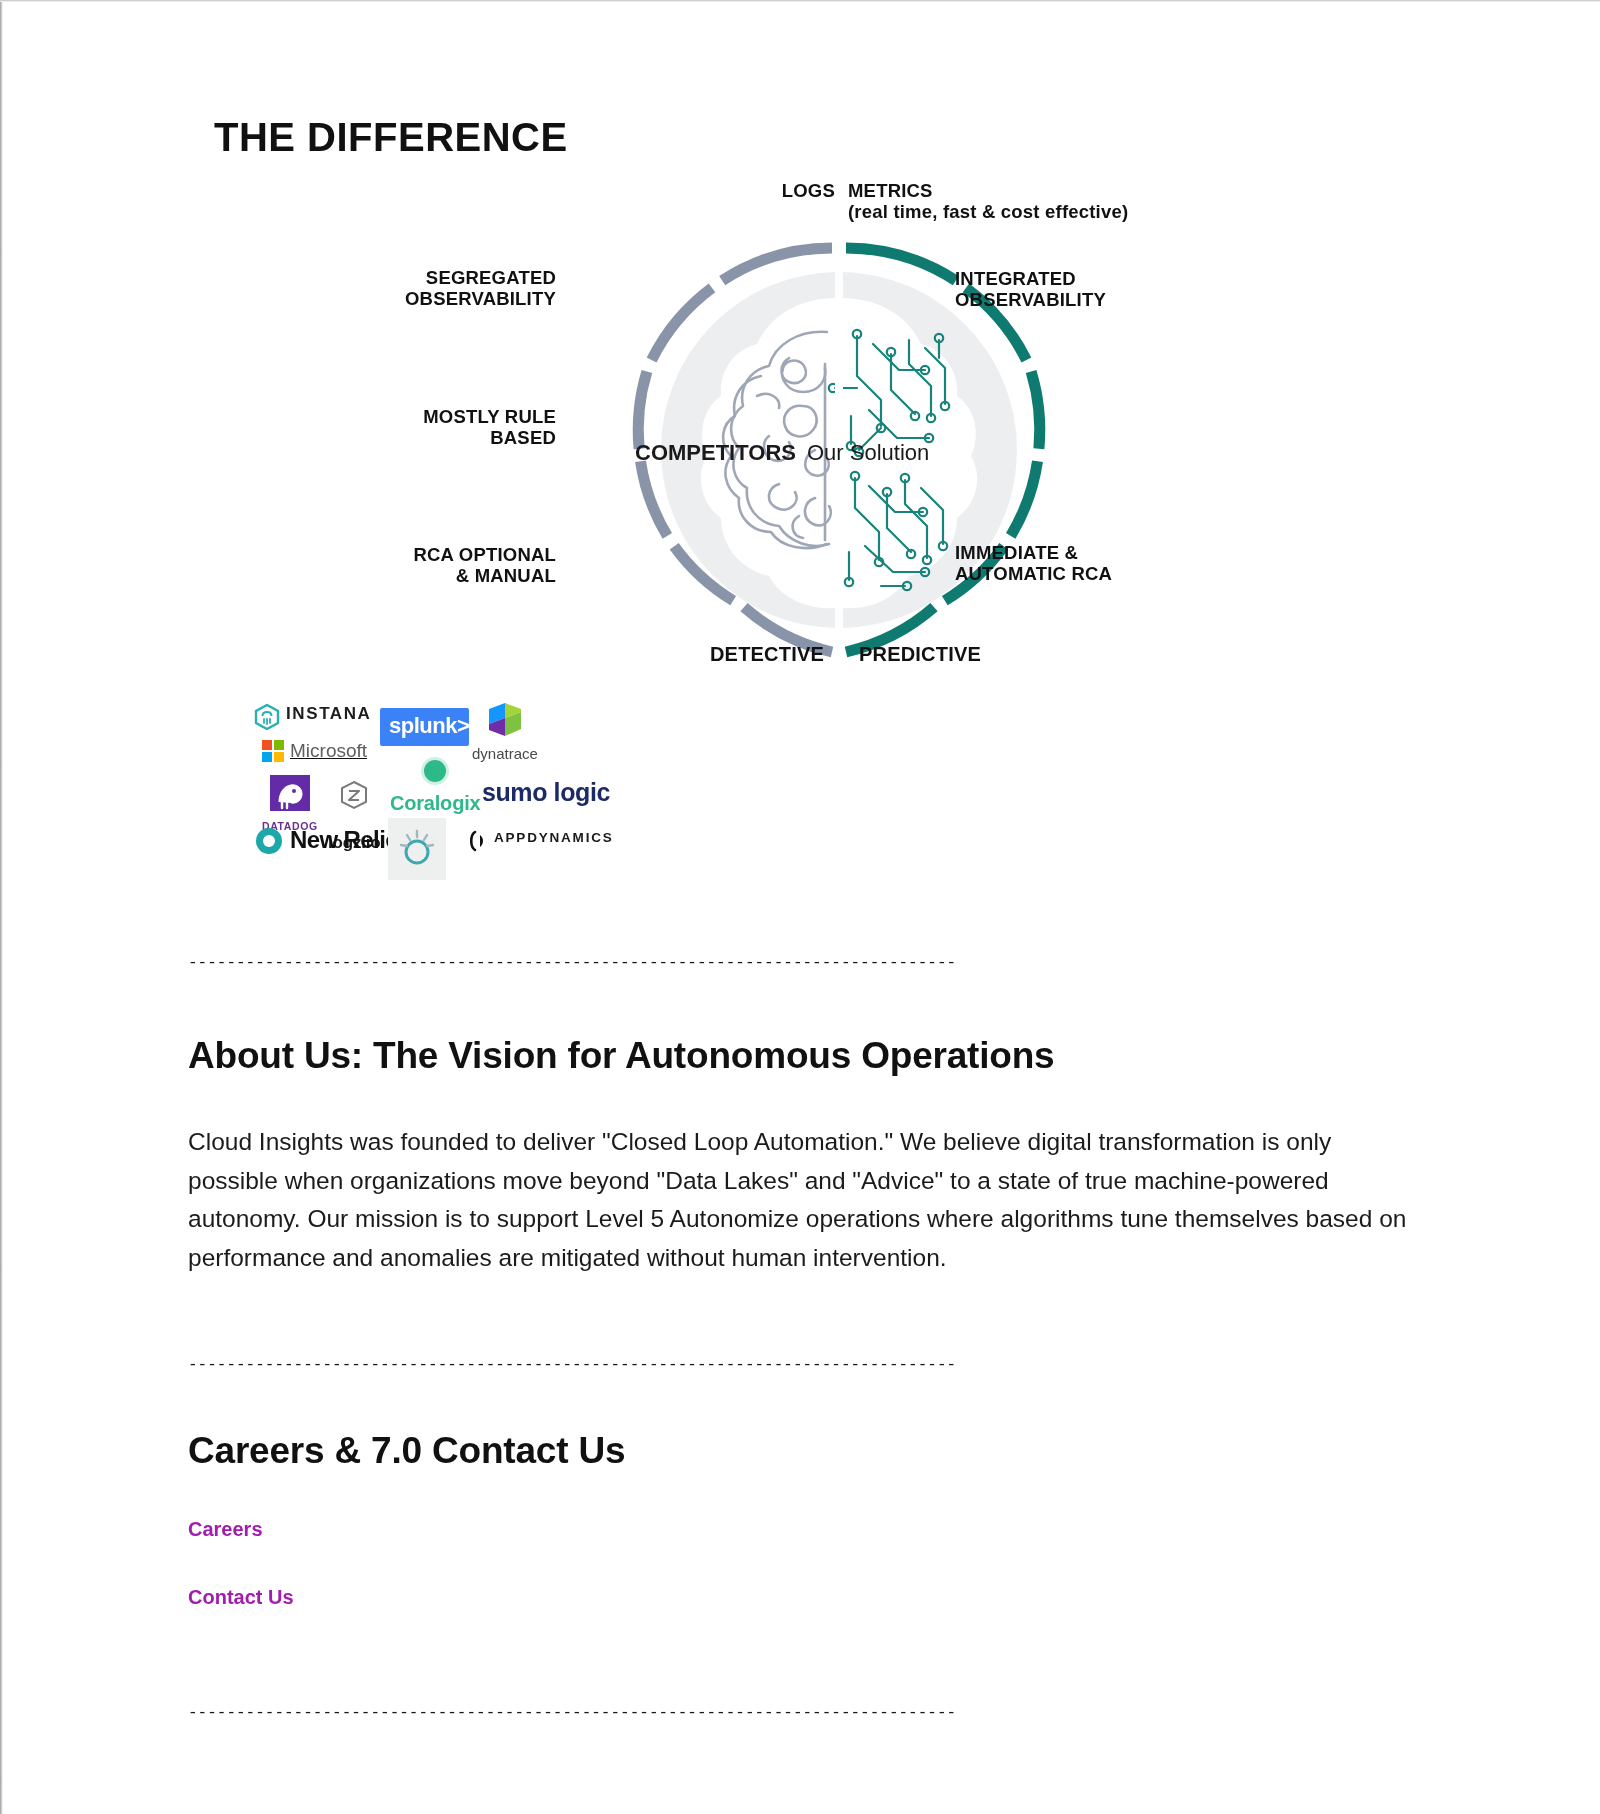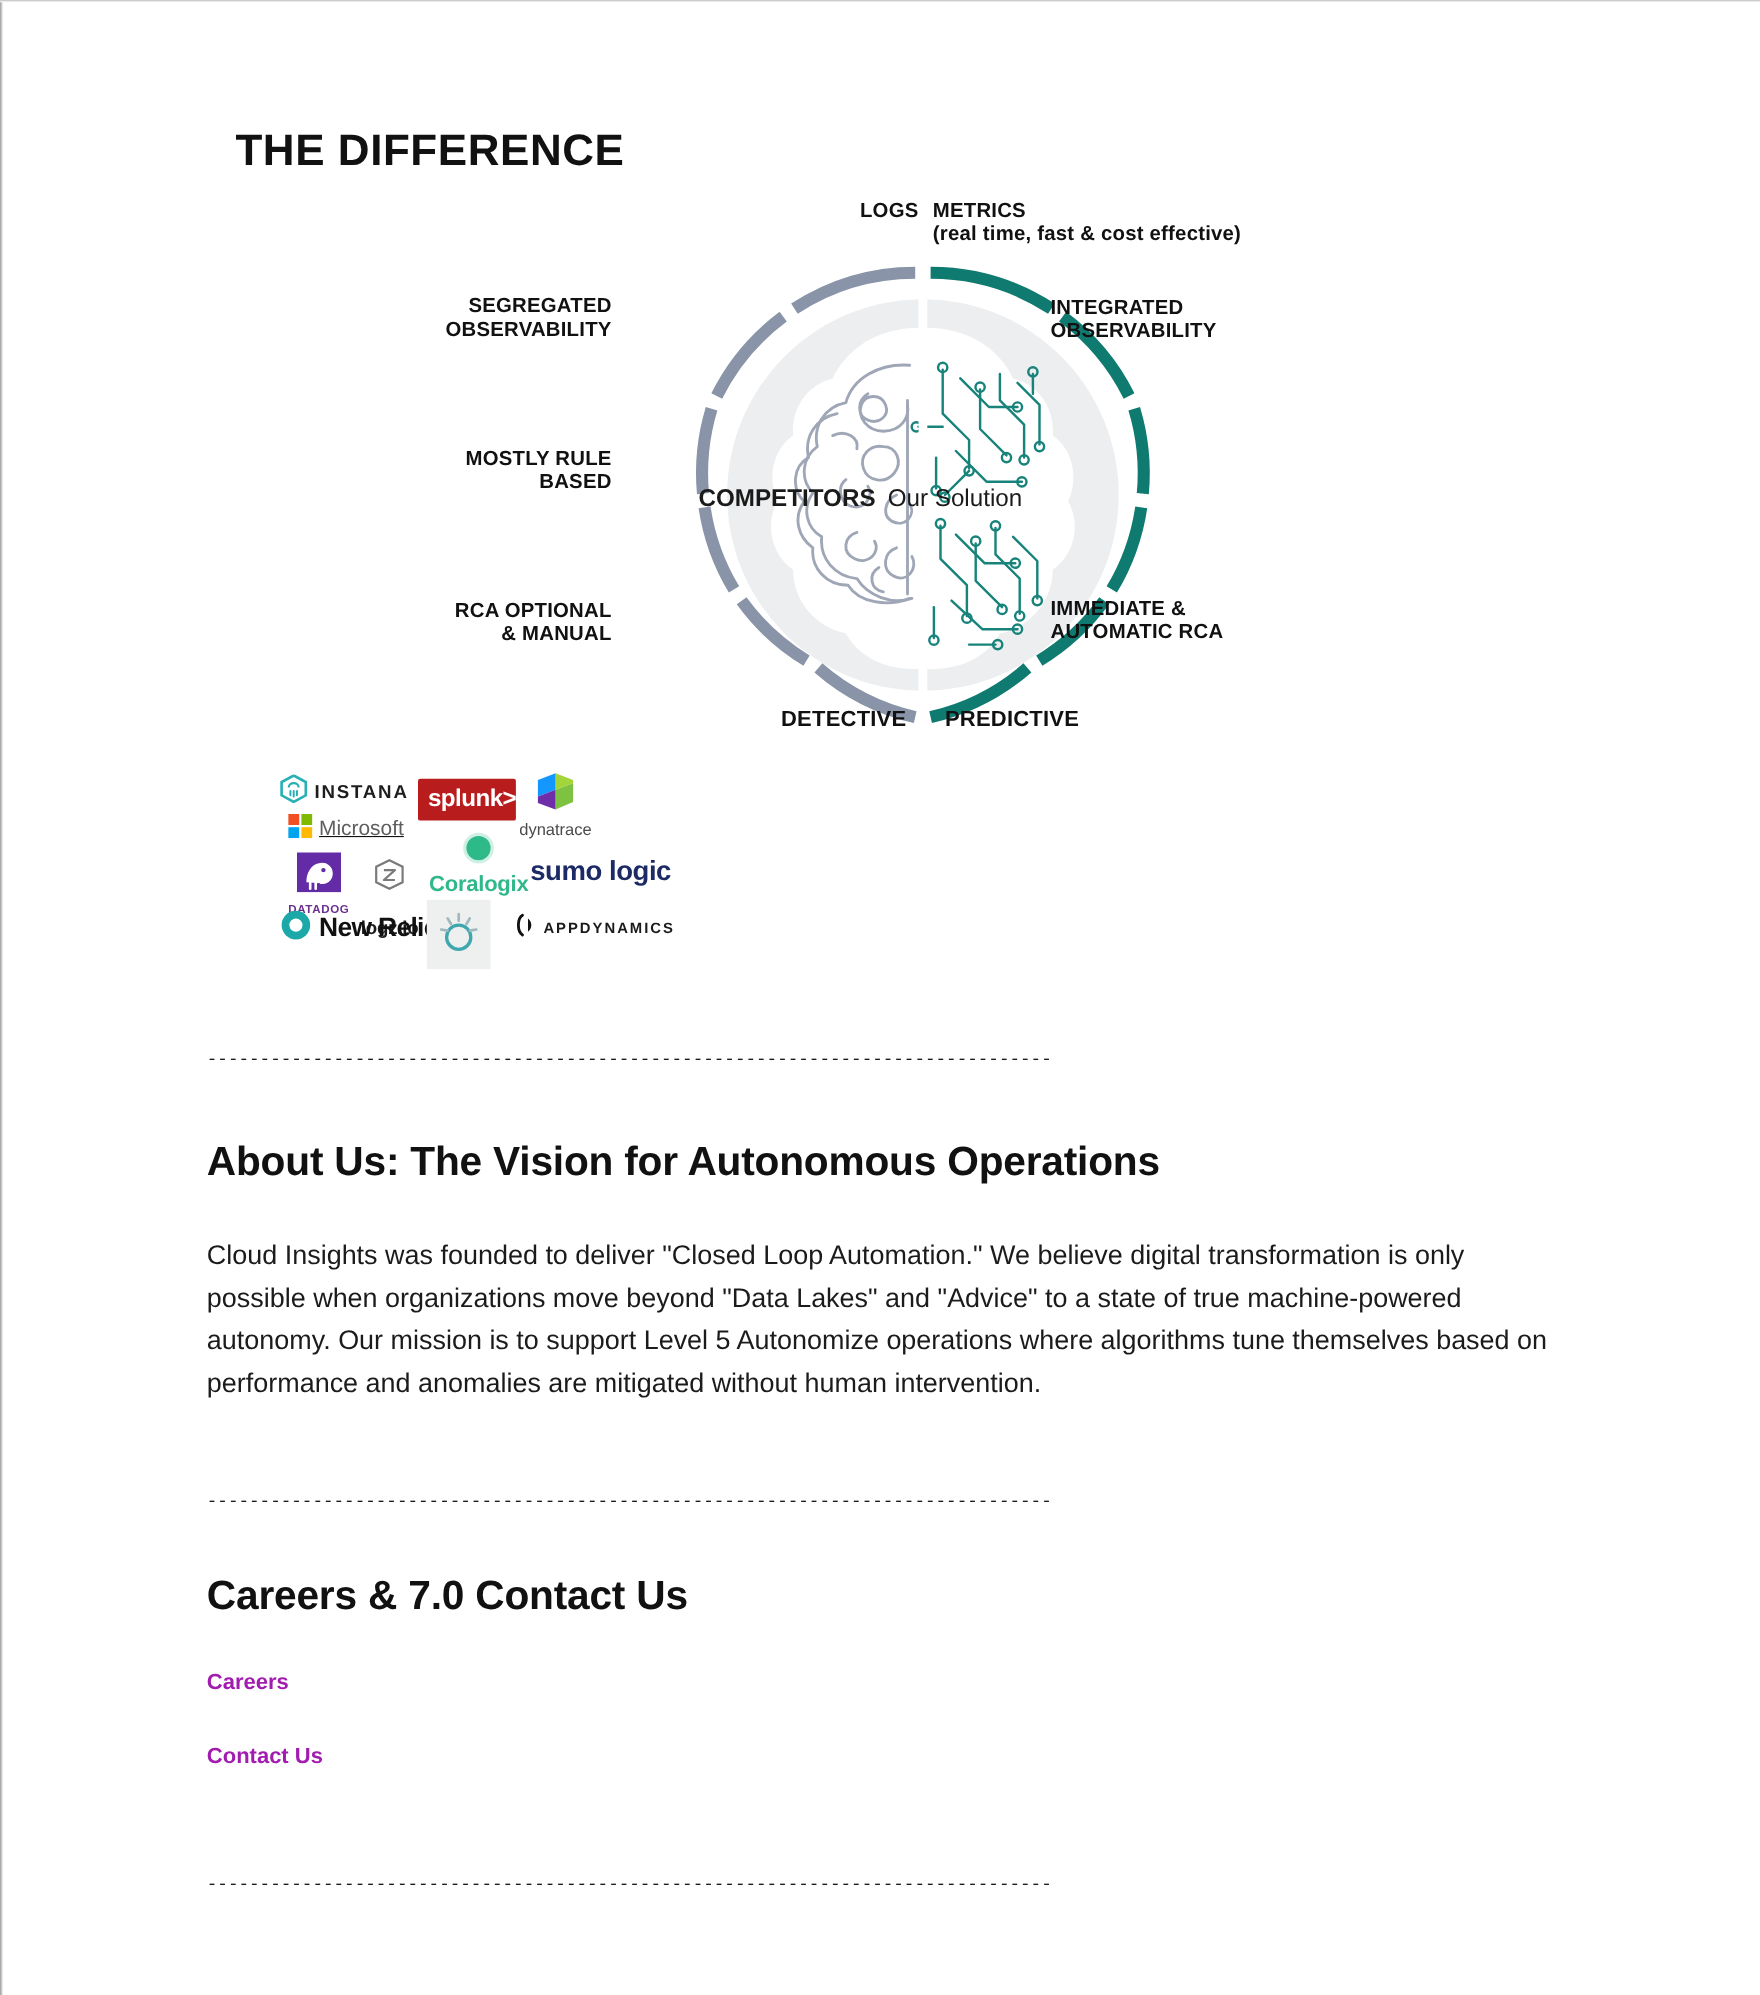--- a/index.html
+++ b/index.html
@@ -97,21 +97,21 @@
   .logo-cloud {
     position: absolute;
     left: 240px;
     top: 700px;
     width: 400px;
     height: 180px;
   }
   .logo {
     position: absolute;
     display: flex;
-    align-items: center;
+    align-items: flex-start;
     gap: 6px;
   }
   .logo-text {
     font-family: "Liberation Sans", sans-serif;
     white-space: nowrap;
   }
 
   
   .logo-instana   { left: 14px;  top: 4px; }
   .logo-splunk    { left: 140px; top: 8px; }
@@ -122,21 +122,21 @@
   .logo-datadog   { left: 22px;  top: 74px; }
   .logo-logzio    { left: 88px;  top: 78px; }
   .logo-newrelic  { left: 14px;  top: 126px; }
   .logo-generic   { left: 148px; top: 118px; }
   .logo-appd      { left: 228px; top: 130px; }
 
   .txt-instana {
     font-size: 17px; font-weight: 600; letter-spacing: 1.6px; color: #1d1d1d;
   }
   .splunk-box {
-    background: #b91c1c;
+    background: #3b82f6;
     padding: 5px 0 7px 9px;
     border-radius: 2px;
   }
   .txt-splunk {
     font-size: 22px; font-weight: 700; color: #ffffff; letter-spacing: -0.5px;
   }
   .txt-dynatrace {
     font-size: 15px; color: #4a4a4a; letter-spacing: 0px;
   }
   .txt-microsoft {

